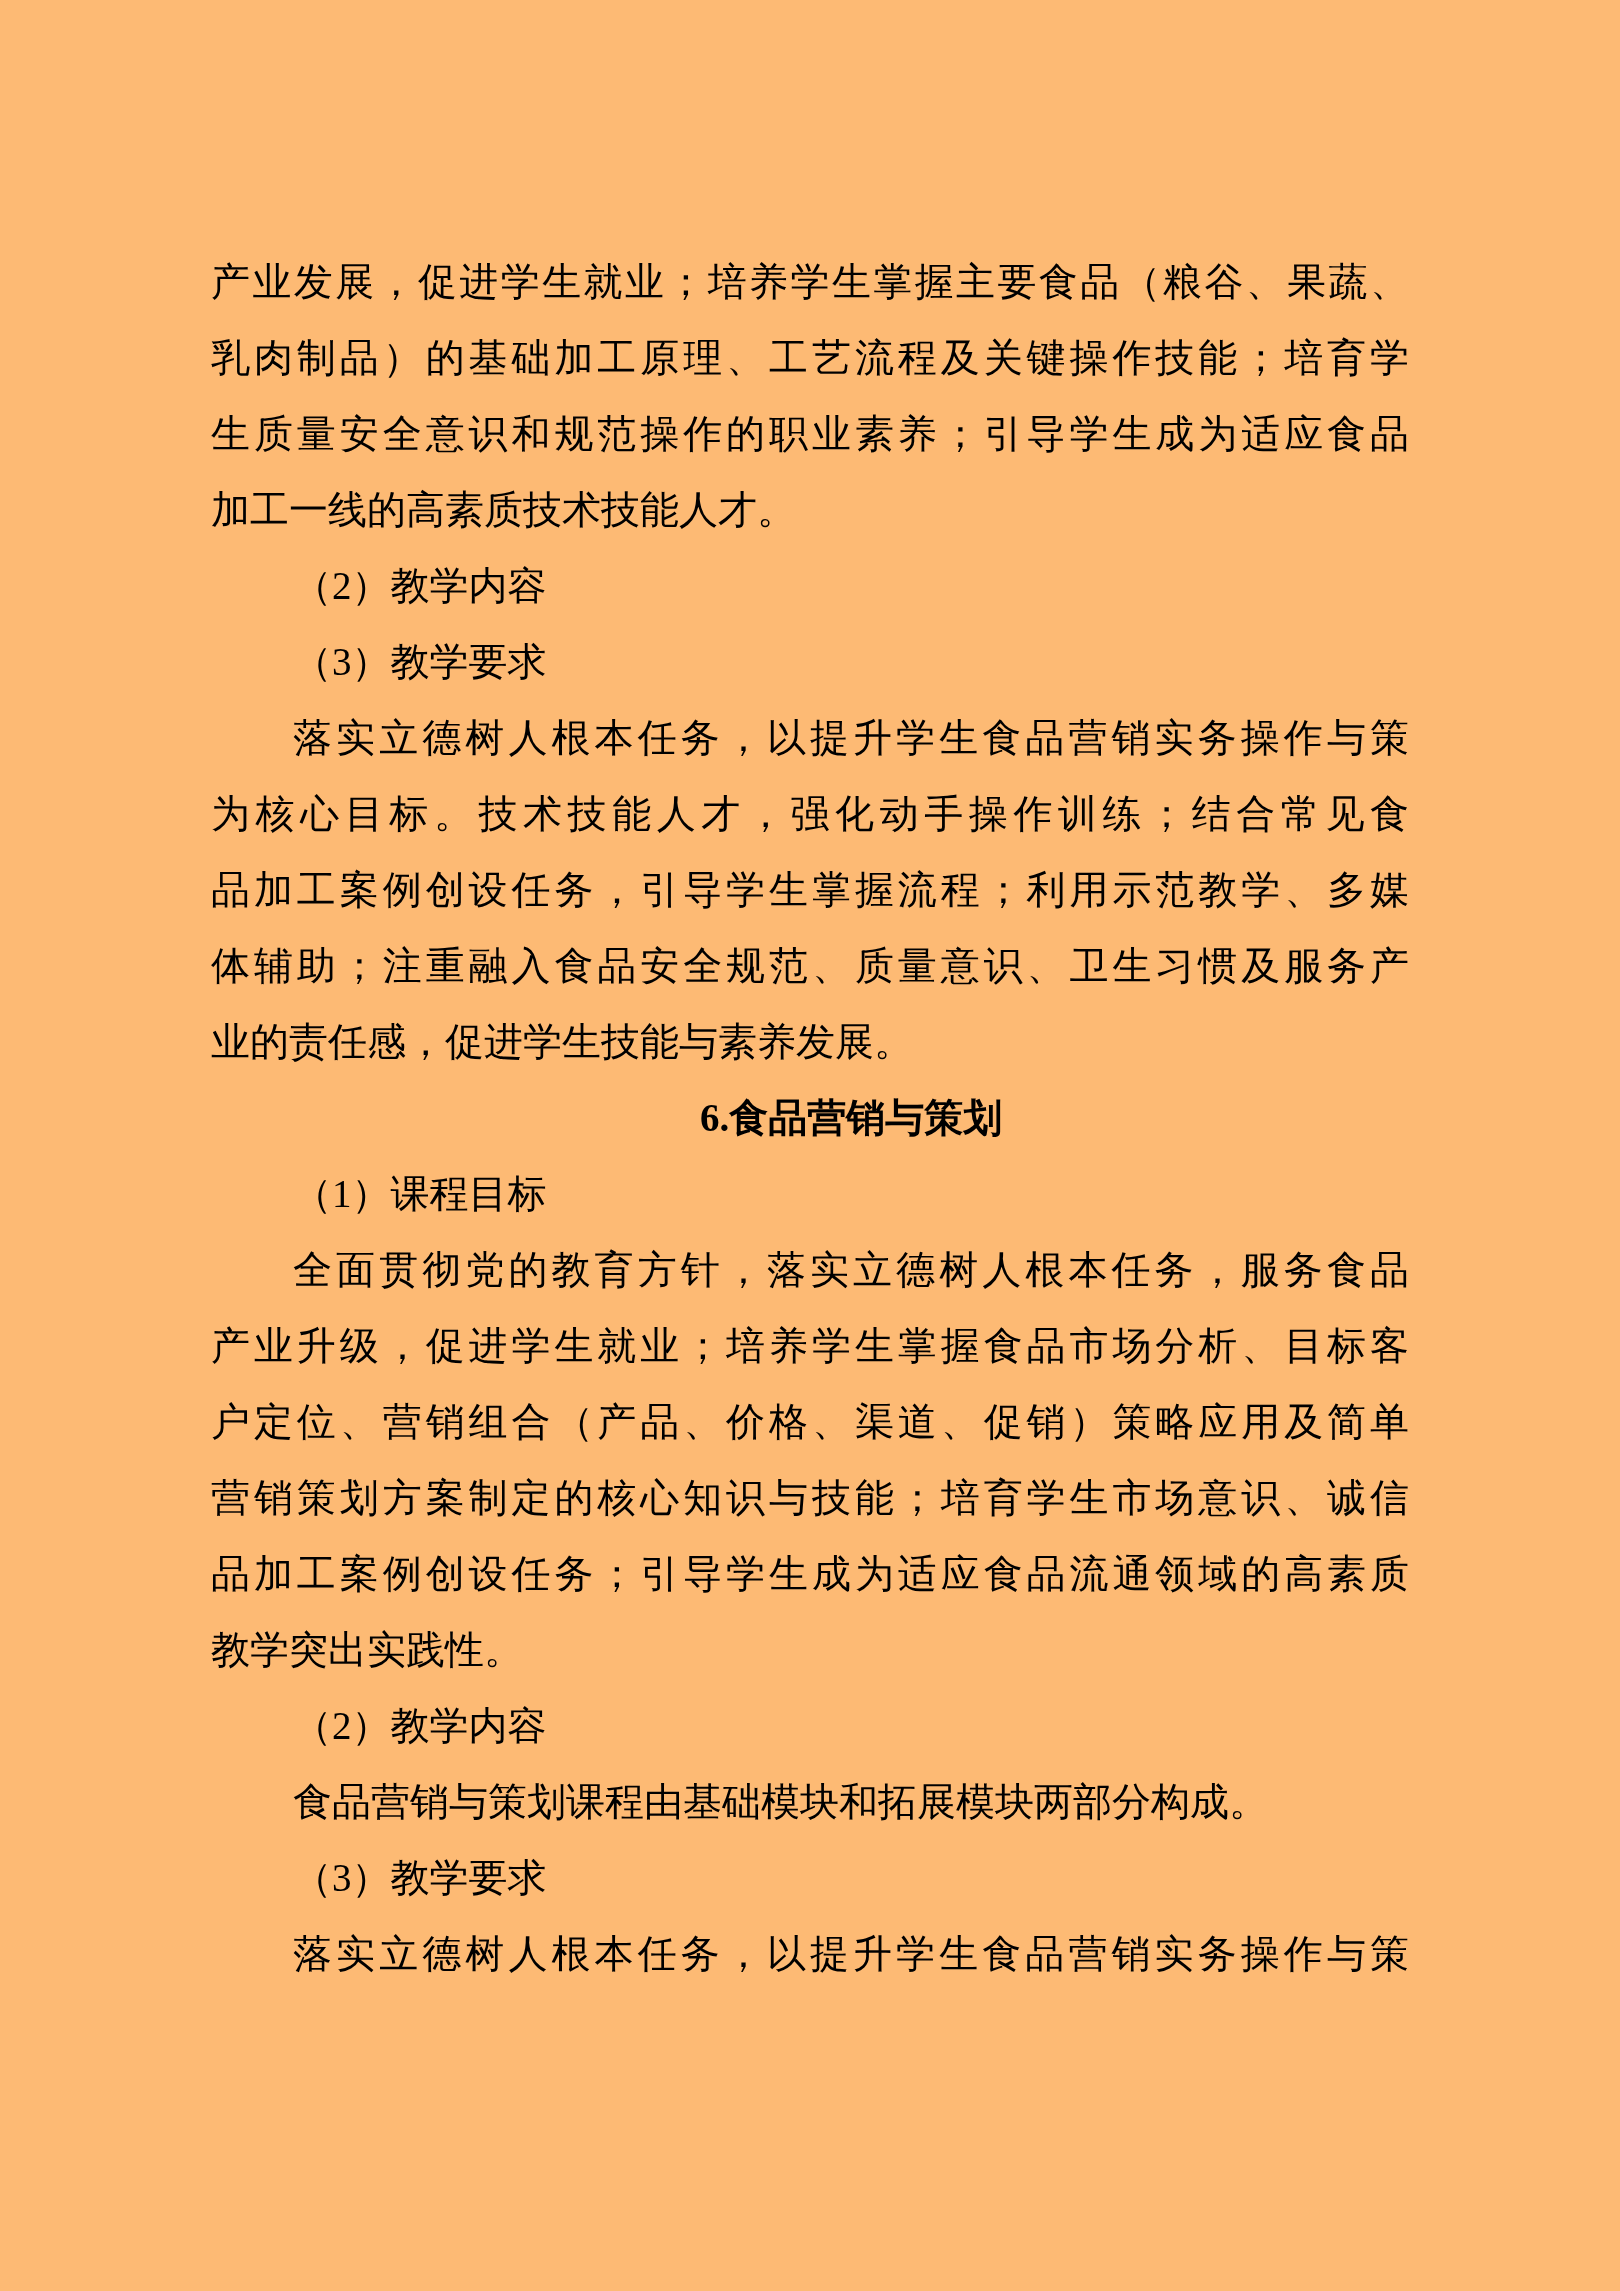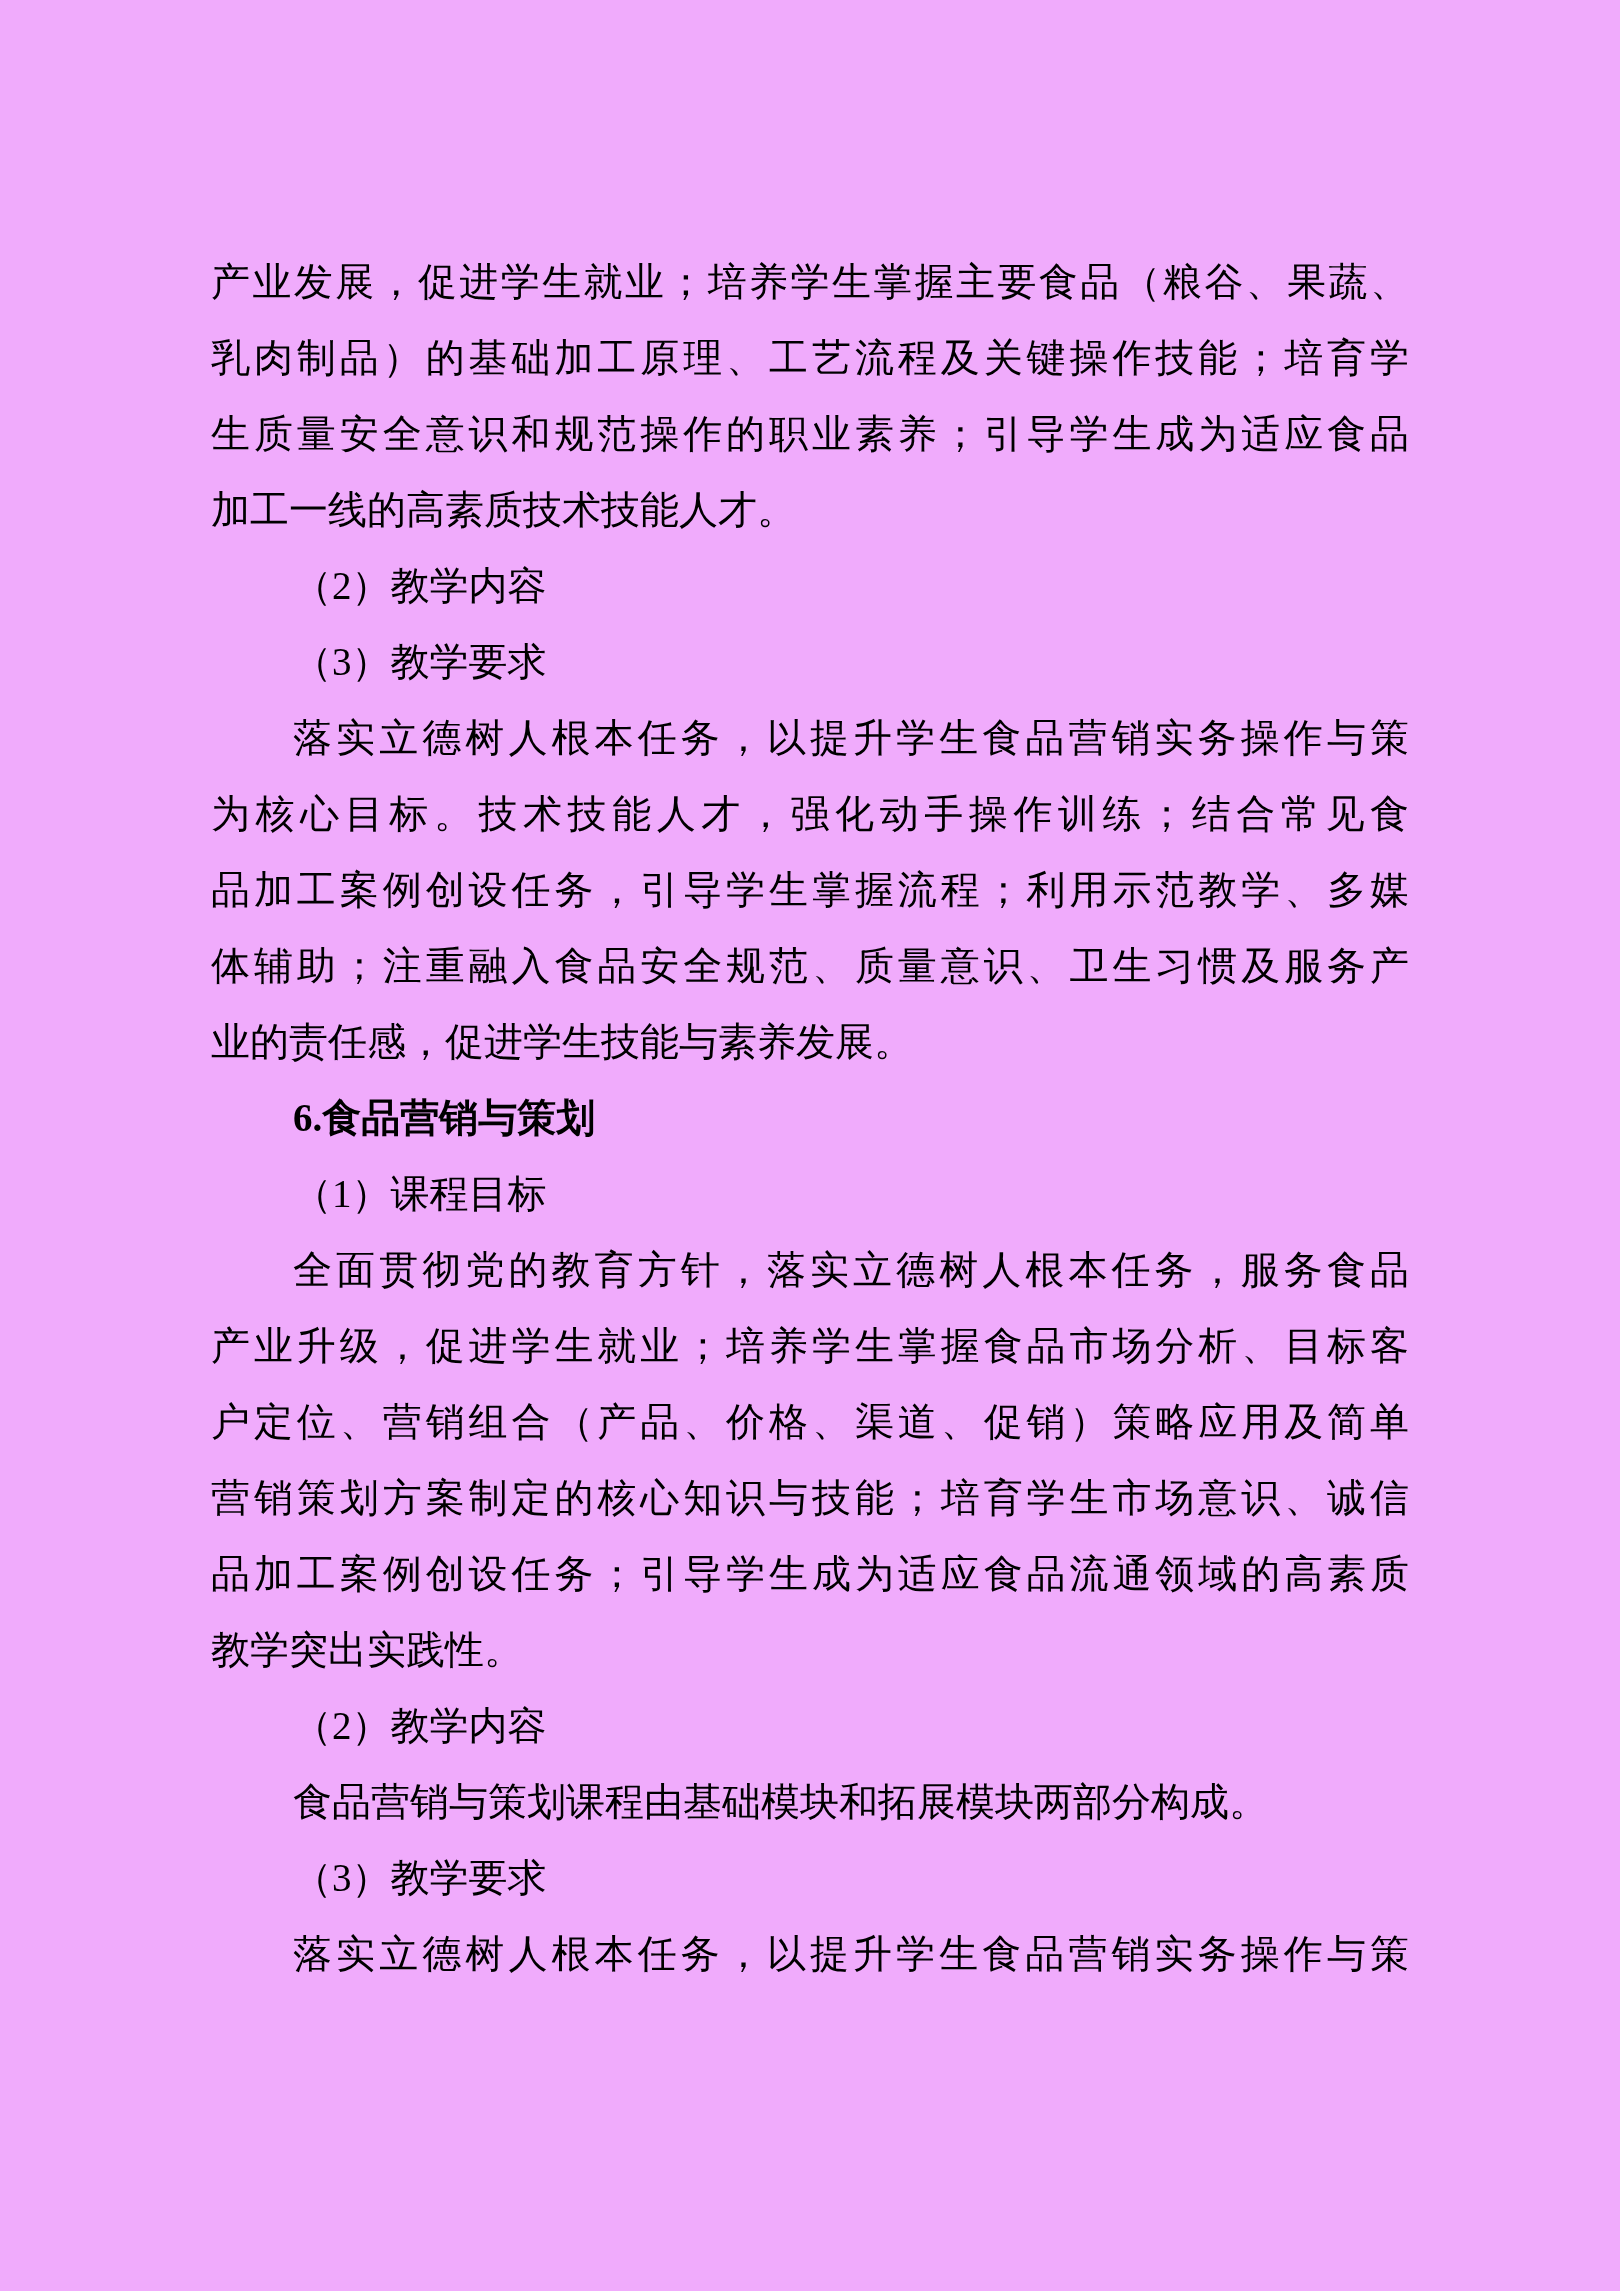--- a/index.html
+++ b/index.html
@@ -5,21 +5,21 @@
   html, body {
     margin: 0;
     padding: 0;
     background: #e8e8e8;
   }
   .page {
     position: relative;
     width: 1620px;
     height: 2292px;
     margin: 0 auto;
-    background: #f0abfc;
+    background: #fdba74;
     overflow: hidden;
     font-family: "Liberation Serif", "DejaVu Serif", serif;
   }
   .text-block {
     position: absolute;
     left: 211px;
     top: 244px;
     width: 1198px;
     font-size: 39px;
     line-height: 76px;
@@ -32,20 +32,21 @@
   }
   .line.j {
     text-align: justify;
     text-align-last: justify;
   }
   .line.i {
     text-indent: 82px;
   }
   .line.b {
     font-weight: 700;
+    text-align: center;
   }
 </style>
 </head>
 <body>
 
 <div class="page">
   <div class="text-block">
       <div class="line j">产业发展，促进学生就业；培养学生掌握主要食品（粮谷、果蔬、</div>
       <div class="line j">乳肉制品）的基础加工原理、工艺流程及关键操作技能；培育学</div>
       <div class="line j">生质量安全意识和规范操作的职业素养；引导学生成为适应食品</div>

